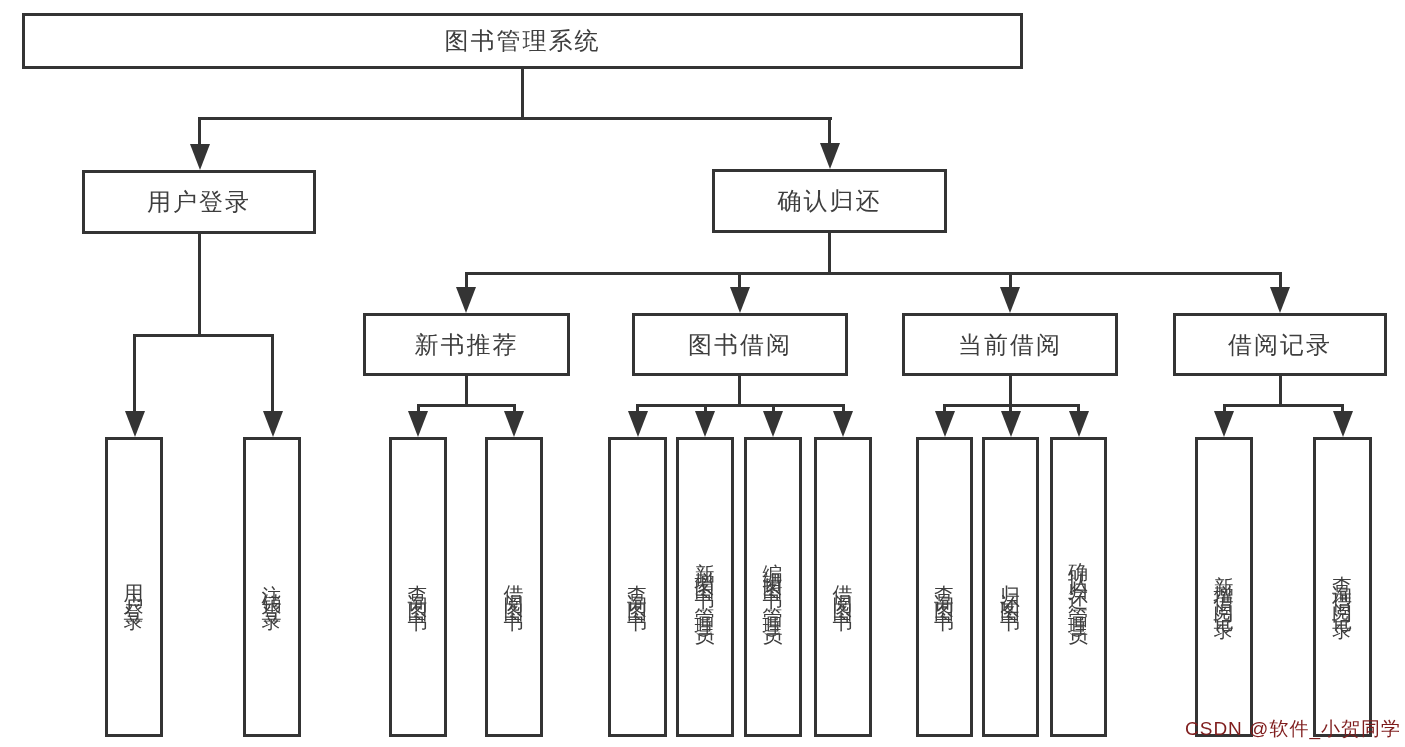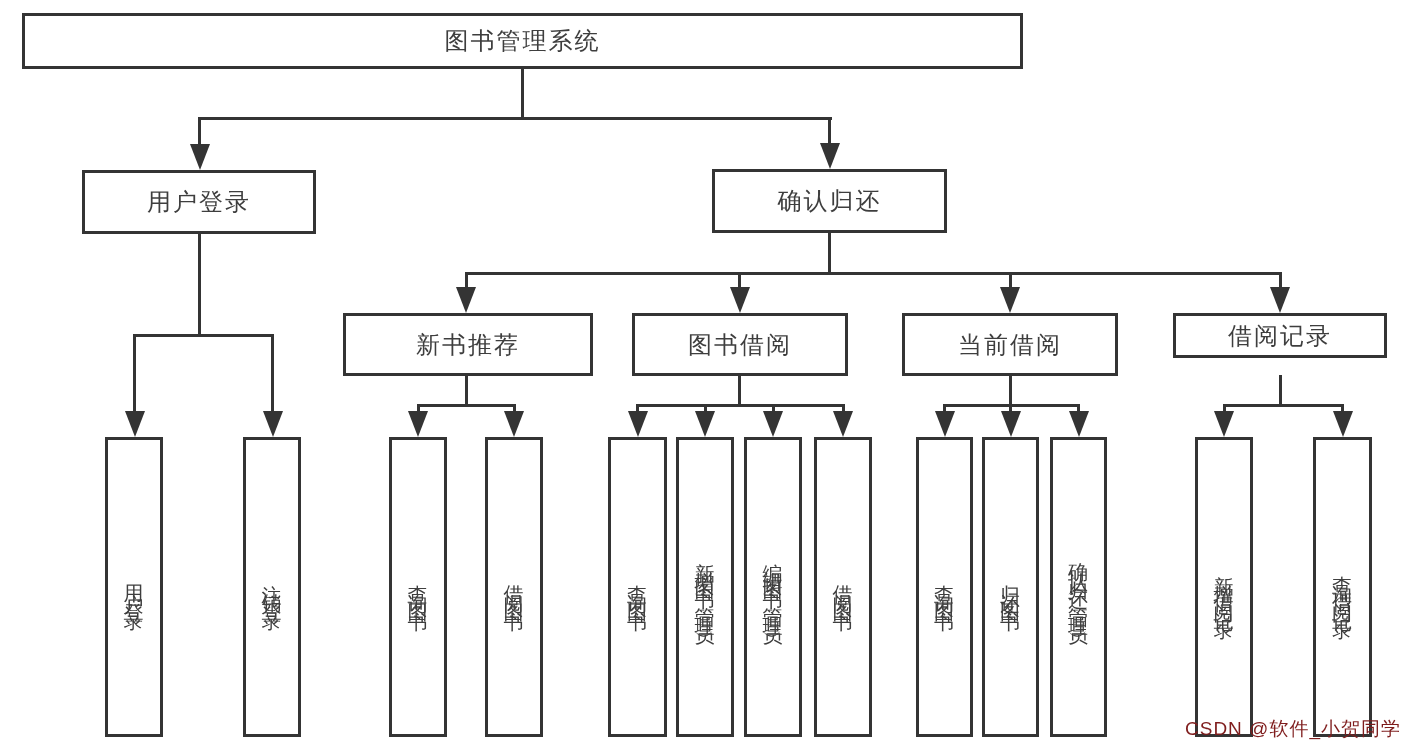--- a/index.html
+++ b/index.html
@@ -58,24 +58,24 @@
   <div class="line" style="left:465px;top:272px;width:817px;height:3px"></div>
   <div class="line" style="left:465px;top:272px;width:3px;height:17px"></div>
   <div class="arrow" style="left:456px;top:287px"></div>
   <div class="line" style="left:738px;top:272px;width:3px;height:17px"></div>
   <div class="arrow" style="left:730px;top:287px"></div>
   <div class="line" style="left:1009px;top:272px;width:3px;height:17px"></div>
   <div class="arrow" style="left:1000px;top:287px"></div>
   <div class="line" style="left:1279px;top:272px;width:3px;height:17px"></div>
   <div class="arrow" style="left:1270px;top:287px"></div>
 
-  <div class="box hbox" style="left:343px;top:313px;width:250px;height:63px">新书推荐</div>
+  <div class="box hbox" style="left:363px;top:313px;width:207px;height:63px">新书推荐</div>
   <div class="box hbox" style="left:632px;top:313px;width:216px;height:63px">图书借阅</div>
   <div class="box hbox" style="left:902px;top:313px;width:216px;height:63px">当前借阅</div>
-  <div class="box hbox" style="left:1173px;top:313px;width:214px;height:45px">借阅记录</div>
+  <div class="box hbox" style="left:1173px;top:313px;width:214px;height:63px">借阅记录</div>
 
   <div class="line" style="left:465px;top:375px;width:3px;height:32px"></div>
   <div class="line" style="left:417px;top:404px;width:99px;height:3px"></div>
   <div class="line" style="left:417px;top:404px;width:3px;height:9px"></div>
   <div class="arrow" style="left:408px;top:411px"></div>
   <div class="line" style="left:513px;top:404px;width:3px;height:9px"></div>
   <div class="arrow" style="left:504px;top:411px"></div>
 
   <div class="line" style="left:738px;top:375px;width:3px;height:32px"></div>
   <div class="line" style="left:636px;top:404px;width:209px;height:3px"></div>

